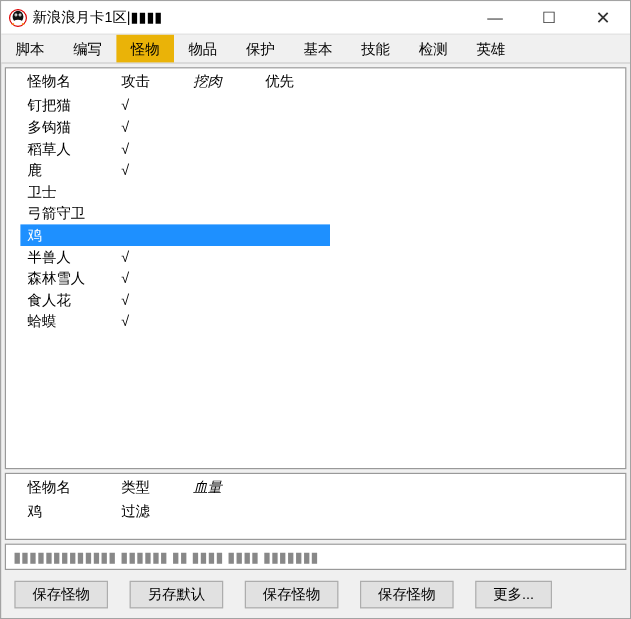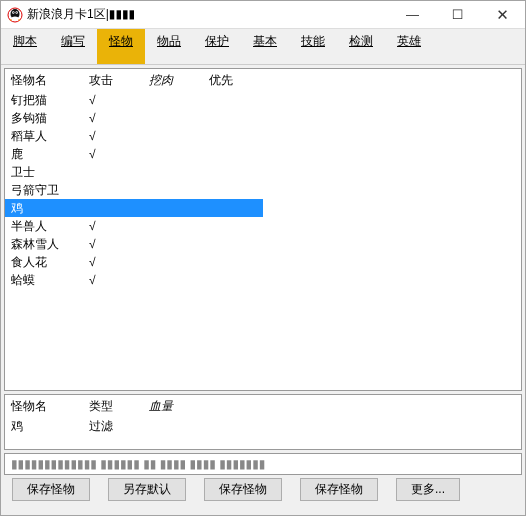--- a/index.html
+++ b/index.html
@@ -4,39 +4,39 @@
 <style>
   * { box-sizing: border-box; margin: 0; padding: 0; }
   html, body { width: 526px; height: 516px; font-family: "Microsoft YaHei", "SimSun", sans-serif; font-size: 12px; background: #fff; color: #000; overflow: hidden; }
   .window { width: 526px; height: 516px; border: 1px solid #a3a3a3; background: #f0f0f0; display: flex; flex-direction: column; }
   .titlebar { height: 28px; display: flex; align-items: center; background: #fff; border-bottom: 1px solid #ddd; }
   .title-icon { width: 16px; height: 16px; margin: 0 4px 0 6px; }
   .title-text { flex: 0 0 auto; font-size: 12px; }
   .title-spacer { flex: 1; }
   .win-btn { width: 45px; height: 28px; display: flex; align-items: center; justify-content: center; font-size: 13px; color: #333; cursor: default; }
   .win-btn.close { font-size: 15px; }
-  .menubar { height: 36px; display: flex; align-items: stretch; background: #f0f0f0; border-bottom: 1px solid #ccc; text-decoration: underline; }
+  .menubar { height: 24px; display: flex; align-items: stretch; background: #f0f0f0; border-bottom: 1px solid #ccc; }
   .menu-item { padding: 0 12px; line-height: 24px; cursor: default; }
   .menu-item.active { background: #eab308; }
   .client { flex: 1; display: flex; flex-direction: column; padding: 3px; gap: 3px; }
   .panel { background: #fff; border: 1px solid #999; }
   .top-panel { flex: 1; display: flex; flex-direction: column; overflow: hidden; }
-  .thead, .trow { display: flex; }
+  .thead, .trow { display: flex; margin-left: 12px; }
   .thead { height: 22px; align-items: center; font-size: 12px; }
   .cell { padding: 0 6px; line-height: 18px; height: 18px; }
   .c0 { width: 78px; }
   .c1 { width: 60px; }
   .c2 { width: 60px; font-style: italic; }
   .c3 { width: 60px; }
   .tbody { flex: 1; overflow: auto; }
   .trow.selected .cell { background: #1e90ff; color: #fff; }
   .check { font-family: Arial, sans-serif; }
   .mid-panel { height: 56px; }
   .status-panel { height: 22px; display: flex; align-items: center; padding: 0 6px; color: #888; overflow: hidden; white-space: nowrap; }
-  .button-row { height: 34px; display: flex; gap: 18px; padding: 0 8px; }
+  .button-row { height: 34px; display: flex; align-items: center; gap: 18px; padding: 0 8px; }
   .btn { height: 23px; padding: 0 14px; background: #e1e1e1; border: 1px solid #adadad; cursor: default; display: inline-flex; align-items: center; justify-content: center; }
 </style>
 </head>
 <body>
 
 <div class="window">
 
   <div class="titlebar">
     <span class="title-icon">
       <svg viewBox="0 0 16 16" width="16" height="16">

